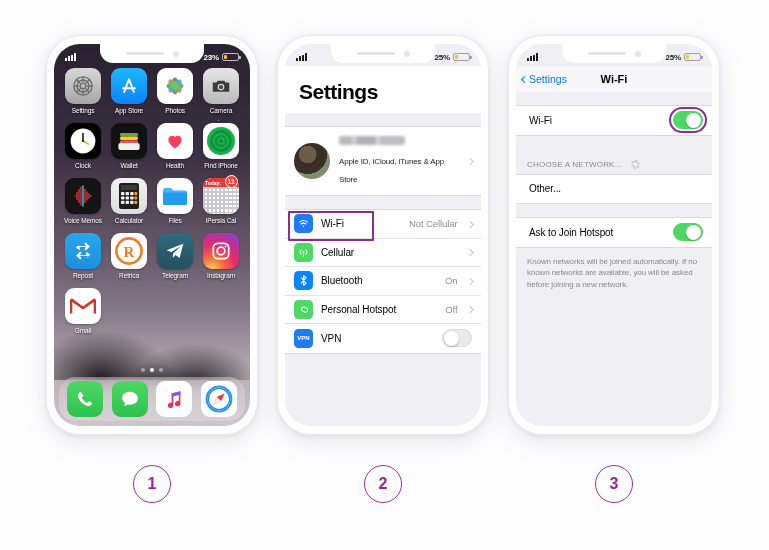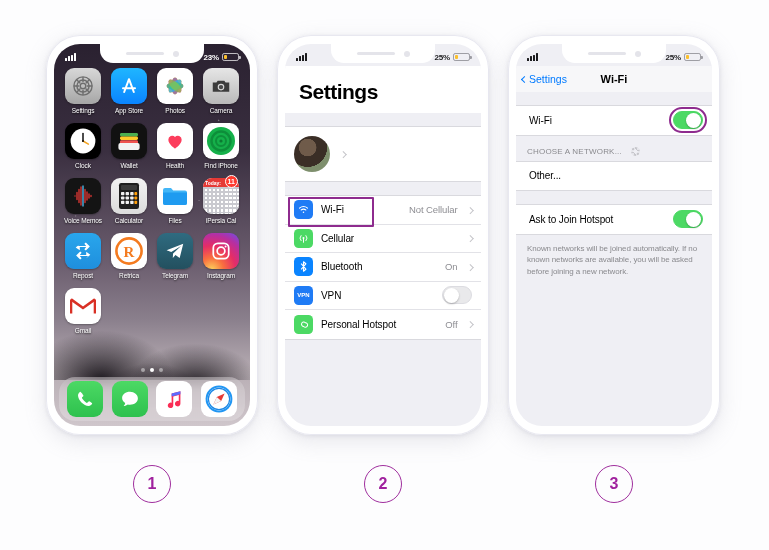--- a/index.html
+++ b/index.html
@@ -201,21 +201,21 @@
   }
   .prow .pname{
     height:9px; width:66px; border-radius:2px; margin-bottom:5px;
     background: linear-gradient(90deg,#b9b9bd 0 18%, #cfcfd3 19% 26%, #b0b0b5 27% 55%, #d4d4d8 56% 62%, #bcbcc1 63% 100%);
     filter: blur(1.6px);
   }
   .prow .psub{ font-size:8px; color:#1c1c1e; letter-spacing:-.15px; }
 
   .sechdr{
     font-size:8px; color:#8a8a8e; letter-spacing:.2px;
-    padding:11px 11px 5px 11px; display:flex; align-items:center; gap:9px;
+    padding:24px 11px 5px 11px; display:flex; align-items:center; gap:9px;
   }
   .spinner{ width:9px;height:9px;border-radius:50%;
     background: conic-gradient(#c7c7cc 0deg 30deg, #e5e5ea 30deg 60deg, #c7c7cc 60deg 90deg,
       #e5e5ea 90deg 120deg, #c7c7cc 120deg 150deg, #e5e5ea 150deg 180deg,
       #c7c7cc 180deg 210deg, #e5e5ea 210deg 240deg, #c7c7cc 240deg 270deg,
       #e5e5ea 270deg 300deg, #c7c7cc 300deg 330deg, #e5e5ea 330deg 360deg);
     -webkit-mask: radial-gradient(circle, transparent 32%, #000 34%);
             mask: radial-gradient(circle, transparent 32%, #000 34%);
   }
   .footnote{
@@ -519,20 +519,24 @@
         </div>
 
         <div class="ios-scroll">
           <div style="background:#fff">
             <div class="bigtitle">Settings</div>
           </div>
           <div class="gap"></div>
 
           <div class="prow">
             <span class="avatar"></span>
+            <span style="flex:1">
+              <span class="pname" style="display:block"></span>
+              <span class="psub">Apple ID, iCloud, iTunes &amp; App Store</span>
+            </span>
             <span class="chev-r"></span>
           </div>
 
           <div class="gap"></div>
 
           <div class="group">
 
             <div class="row hl">
               <span class="sq" style="background:#1f7bf5">
                 <svg width="13" height="13" viewBox="0 0 24 24" fill="none" stroke="#fff" stroke-width="2" stroke-linecap="round">
@@ -564,36 +568,36 @@
                 <svg width="11" height="13" viewBox="0 0 16 22" fill="none" stroke="#fff" stroke-width="1.9" stroke-linejoin="round">
                   <path d="M4 6.2 12 15.6 8 19V3l4 3.4L4 15.8"></path>
                 </svg>
               </span>
               <span class="nm">Bluetooth</span>
               <span class="val">On</span>
               <span class="chev-r"></span>
             </div>
 
             <div class="row">
-              <span class="sq" style="background:#1f7bf5;font-size:6px">VPN</span>
-              <span class="nm">VPN</span>
-              <span class="toggle">
-                  <b></b>
-                </span>
-            </div>
-
-            <div class="row">
               <span class="sq" style="background:#4cd964">
                 <svg width="13" height="13" viewBox="0 0 24 24" fill="none" stroke="#fff" stroke-width="1.9" stroke-linecap="round">
                   <path d="M15.5 8.6a4.2 4.2 0 1 0-3 7.2 4.2 4.2 0 1 0 3-7.2"></path>
                 </svg>
               </span>
               <span class="nm">Personal Hotspot</span>
               <span class="val">Off</span>
               <span class="chev-r"></span>
+            </div>
+
+            <div class="row">
+              <span class="sq" style="background:#1f7bf5;font-size:6px">VPN</span>
+              <span class="nm">VPN</span>
+              <span class="toggle">
+                  <b></b>
+                </span>
             </div>
           </div>
         </div>
       </div>
     </div>
   </div>
 
   <div class="phone" id="phone3">
     <div class="screen">
       <div class="ios">

